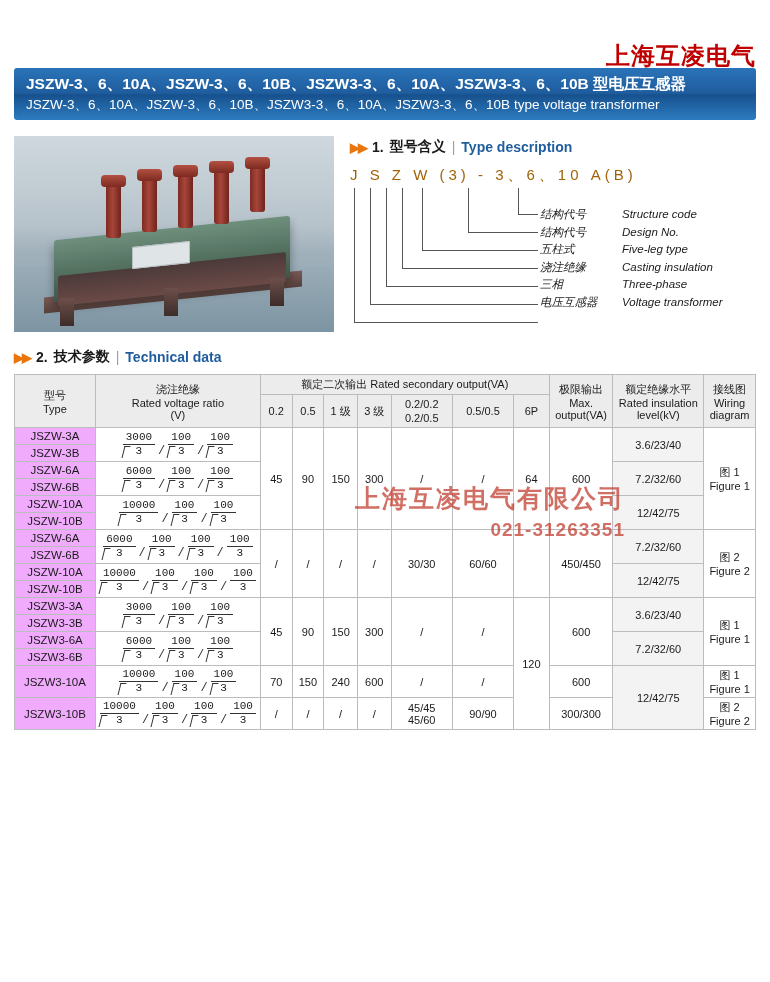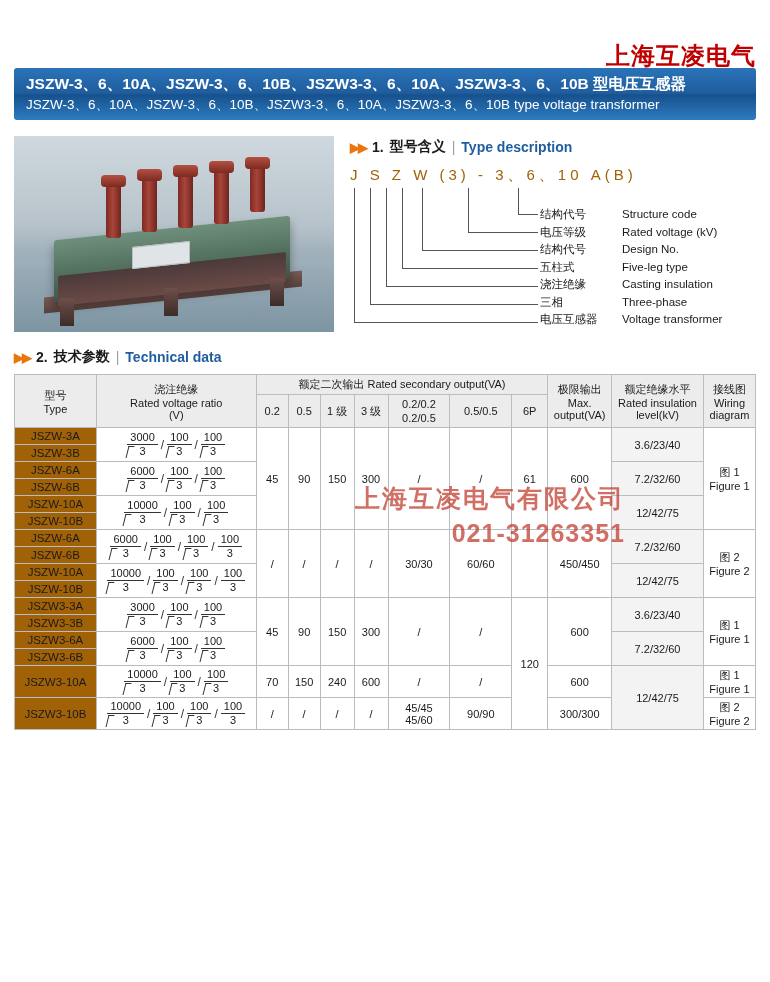--- a/index.html
+++ b/index.html
@@ -90,61 +90,61 @@
     position:absolute;width:14px;height:28px;
     background:linear-gradient(to bottom,#6c4f4a,#3d2c29);
   }
   
   .typebox{position:absolute;left:350px;top:166px;width:406px;height:164px;}
   .typecode{
     font-size:15px;letter-spacing:4px;color:#a16207;font-weight:500;
     font-family:"Liberation Sans", sans-serif;
   }
   .legend{position:absolute;left:190px;top:40px;font-size:11.5px;line-height:17.5px;}
-  .legend .row{display:flex;}
+  .legend .row{display:flex;font-style:italic;}
   .legend .cn{width:82px;color:#1a1a1a;}
   .legend .en{color:#1a1a1a;}
   .leader{position:absolute;border-left:1px solid #555;}
   .leadh{position:absolute;border-top:1px solid #555;}
   
   .wm{
     position:absolute;left:205px;top:482px;width:420px;
     text-align:right;color:#c0392b;opacity:.72;
     pointer-events:none;z-index:40;
   }
   .wm .l1{font-size:25px;font-weight:bold;letter-spacing:2px;}
-  .wm .l2{font-size:25px;font-weight:bold;letter-spacing:1px;margin-top:4px;}
+  .wm .l2{font-size:19px;font-weight:bold;letter-spacing:1px;margin-top:4px;}
   
   table.spec{
     position:absolute;left:14px;top:374px;width:742px;
     border-collapse:collapse;
     font-size:11px;
     background:#fff;
   }
   table.spec th, table.spec td{
     border:1px solid #b9bdbf;
     text-align:center;
     vertical-align:middle;
     padding:2px 2px;
     color:#1a1a1a;
   }
   table.spec th{background:#ececec;font-weight:normal;}
   .hd2{font-size:11px;line-height:14px;}
-  td.typecell{font-size:11.5px;text-align:left;padding-left:8px;background:#a16207;}
+  td.typecell{font-size:11.5px;text-align:left;padding-left:8px;background:#f0abfc;}
   td.shade{background:#f3f3f3;}
   
   .frac{display:inline-block;text-align:center;vertical-align:middle;margin:0 2px;}
   .frac .num{display:block;border-bottom:1px solid #333;padding:0 3px;line-height:13px;font-size:11px;}
   .frac .den{display:block;padding:0 3px;line-height:13px;font-size:11px;}
   .rad{position:relative;padding-left:6px;}
   .rad:before{
     content:"";position:absolute;left:0;top:1px;width:5px;height:11px;
     border-left:1px solid #333;border-top:1px solid #333;transform:skewX(-14deg);
   }
-  .ratio{display:flex;align-items:center;justify-content:center;gap:1px;}
+  .ratio{display:flex;align-items:flex-end;justify-content:center;gap:1px;font-family:Liberation Mono, monospace;}
   .sl{font-size:12px;color:#333;}
 </style>
 </head>
 <body>
 
 <div class="brand">
   <div class="brand-cn">上海互凌电气</div>
   <div class="brand-url">WWW.HUTEGK.COM</div>
 </div>
 
@@ -203,24 +203,20 @@
   <div class="leadh" style="left:72px; top:84px; width:116px;"></div>
   <div class="leadh" style="left:52px; top:102px;width:136px;"></div>
   <div class="leadh" style="left:36px; top:120px;width:152px;"></div>
   <div class="leadh" style="left:20px; top:138px;width:168px;"></div>
   <div class="leadh" style="left:4px;  top:156px;width:184px;"></div>
 
   <div class="legend">
     <div class="row">
       <span class="cn">结构代号</span>
       <span class="en">Structure code</span>
-    </div>
-    <div class="row">
-      <span class="cn">电压等级</span>
-      <span class="en">Rated voltage (kV)</span>
     </div>
     <div class="row">
       <span class="cn">结构代号</span>
       <span class="en">Design No.</span>
     </div>
     <div class="row">
       <span class="cn">五柱式</span>
       <span class="en">Five-leg type</span>
     </div>
     <div class="row">
@@ -331,21 +327,21 @@
               <span class="den rad">3</span>
             </span>
         </div>
       </td>
       <td rowspan="6">45</td>
       <td rowspan="6">90</td>
       <td rowspan="6">150</td>
       <td rowspan="6">300</td>
       <td rowspan="6">/</td>
       <td rowspan="6">/</td>
-      <td rowspan="6">61</td>
+      <td rowspan="6">64</td>
       <td rowspan="6">600</td>
       <td rowspan="2" class="shade">3.6/23/40</td>
       <td rowspan="6">
         <div>图 1</div>
         <div>Figure 1</div>
       </td>
     </tr>
     <tr>
       <td class="typecell">JSZW-3B</td>
     </tr>

